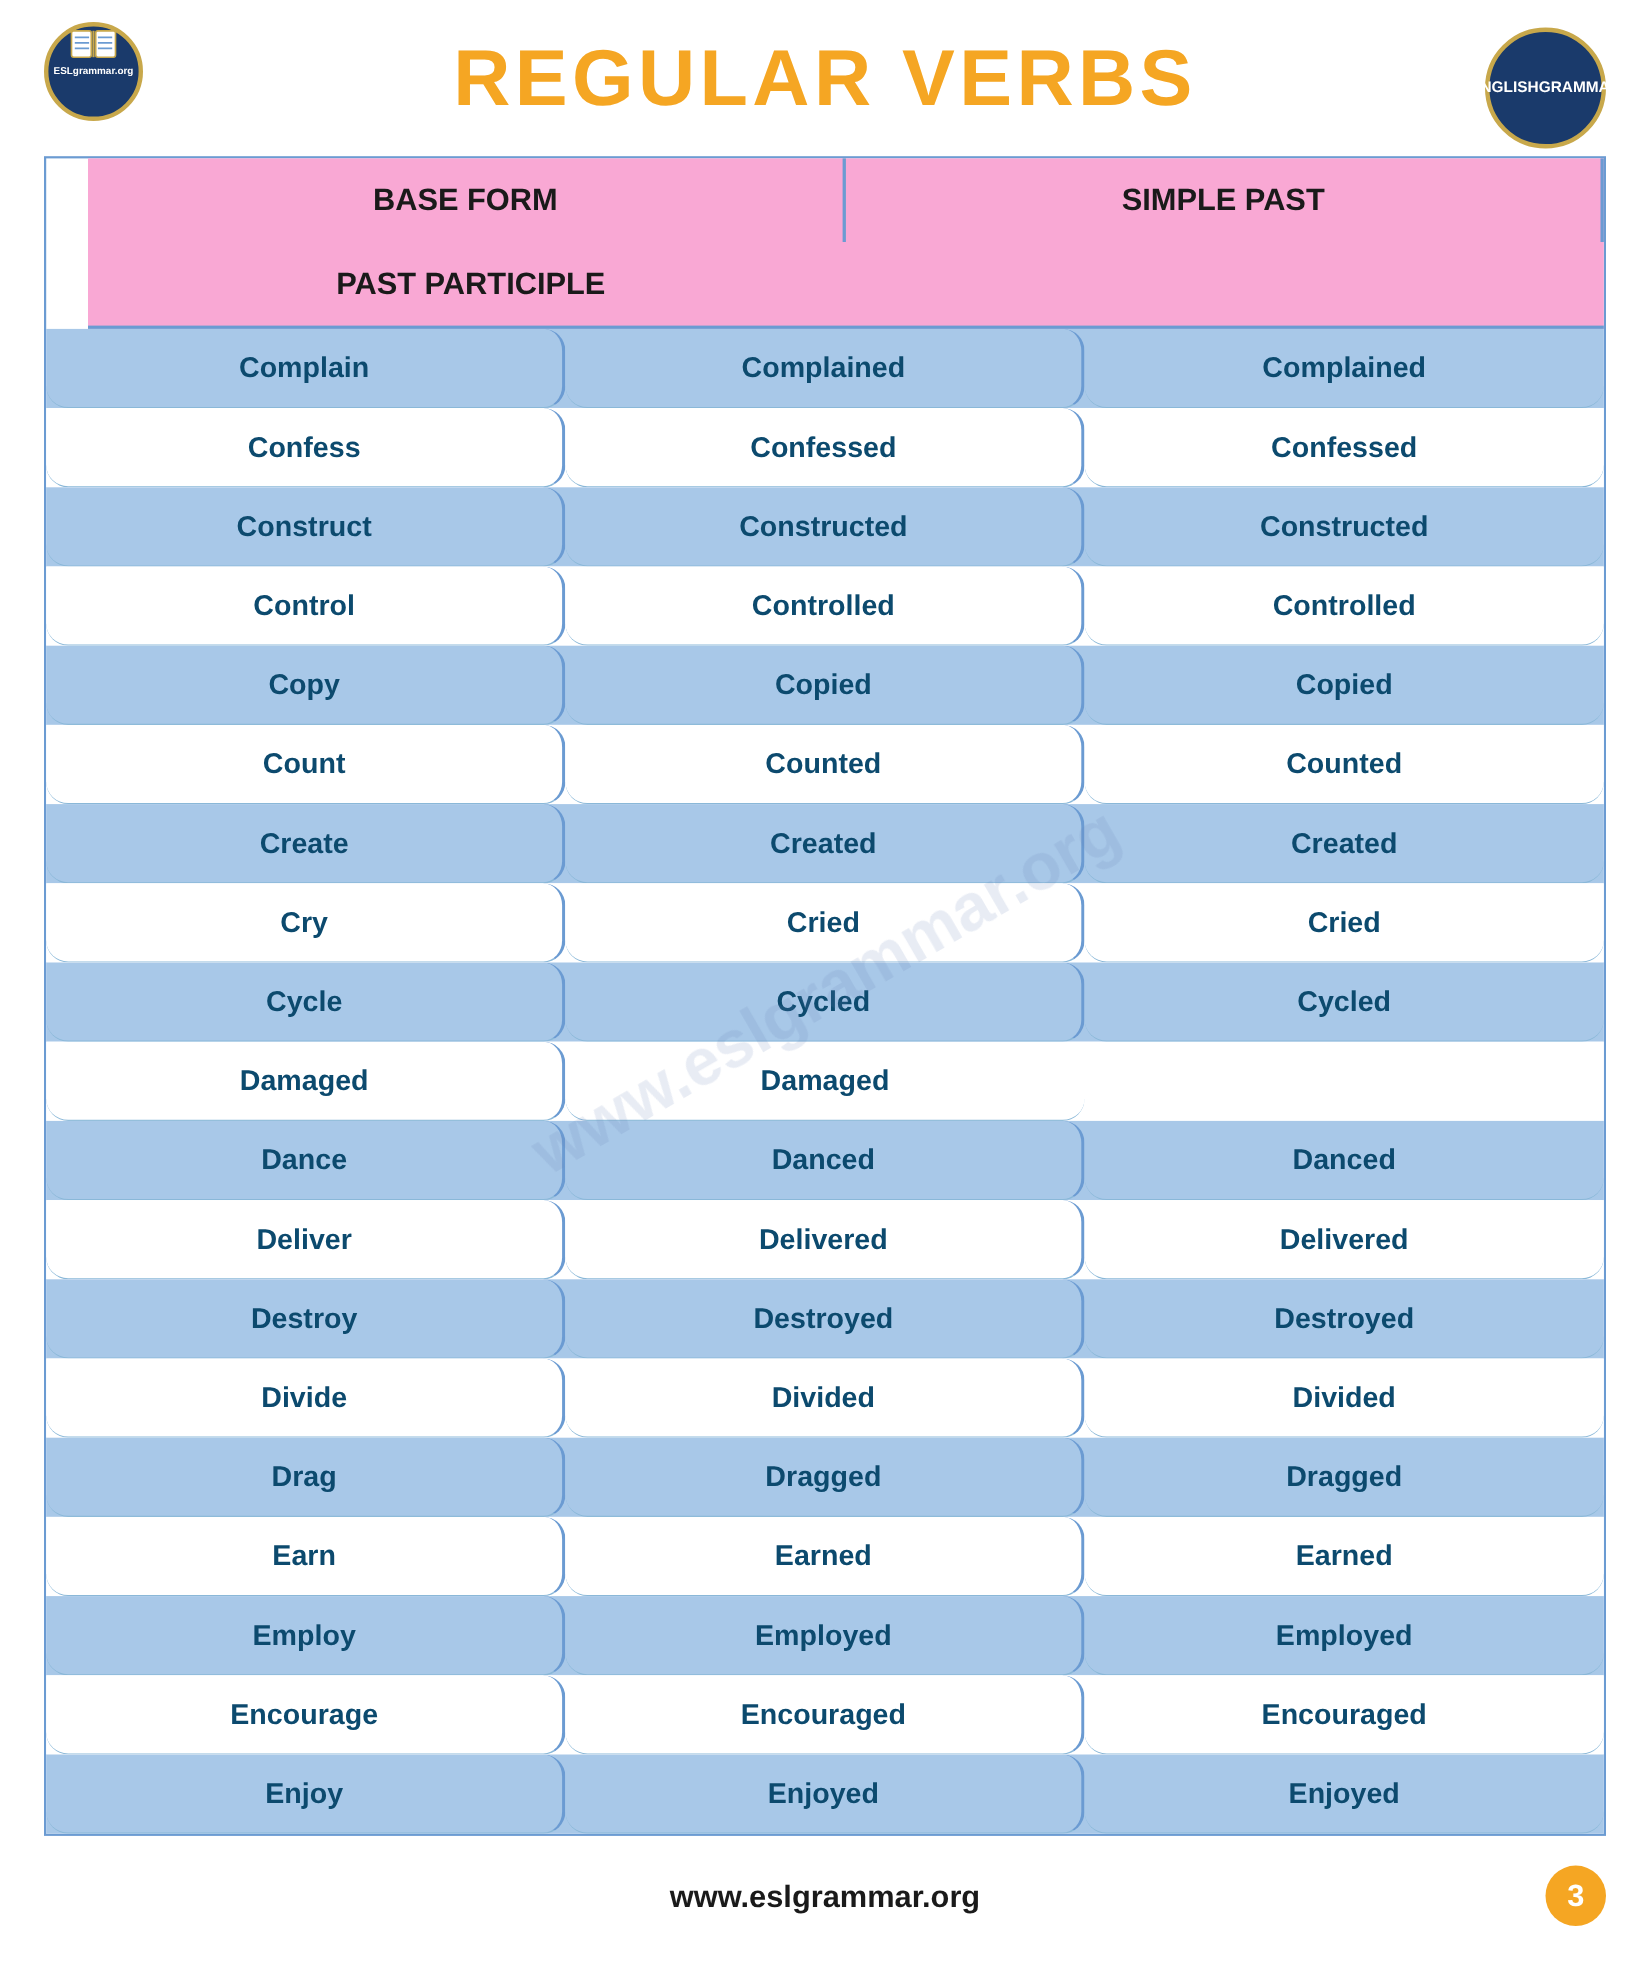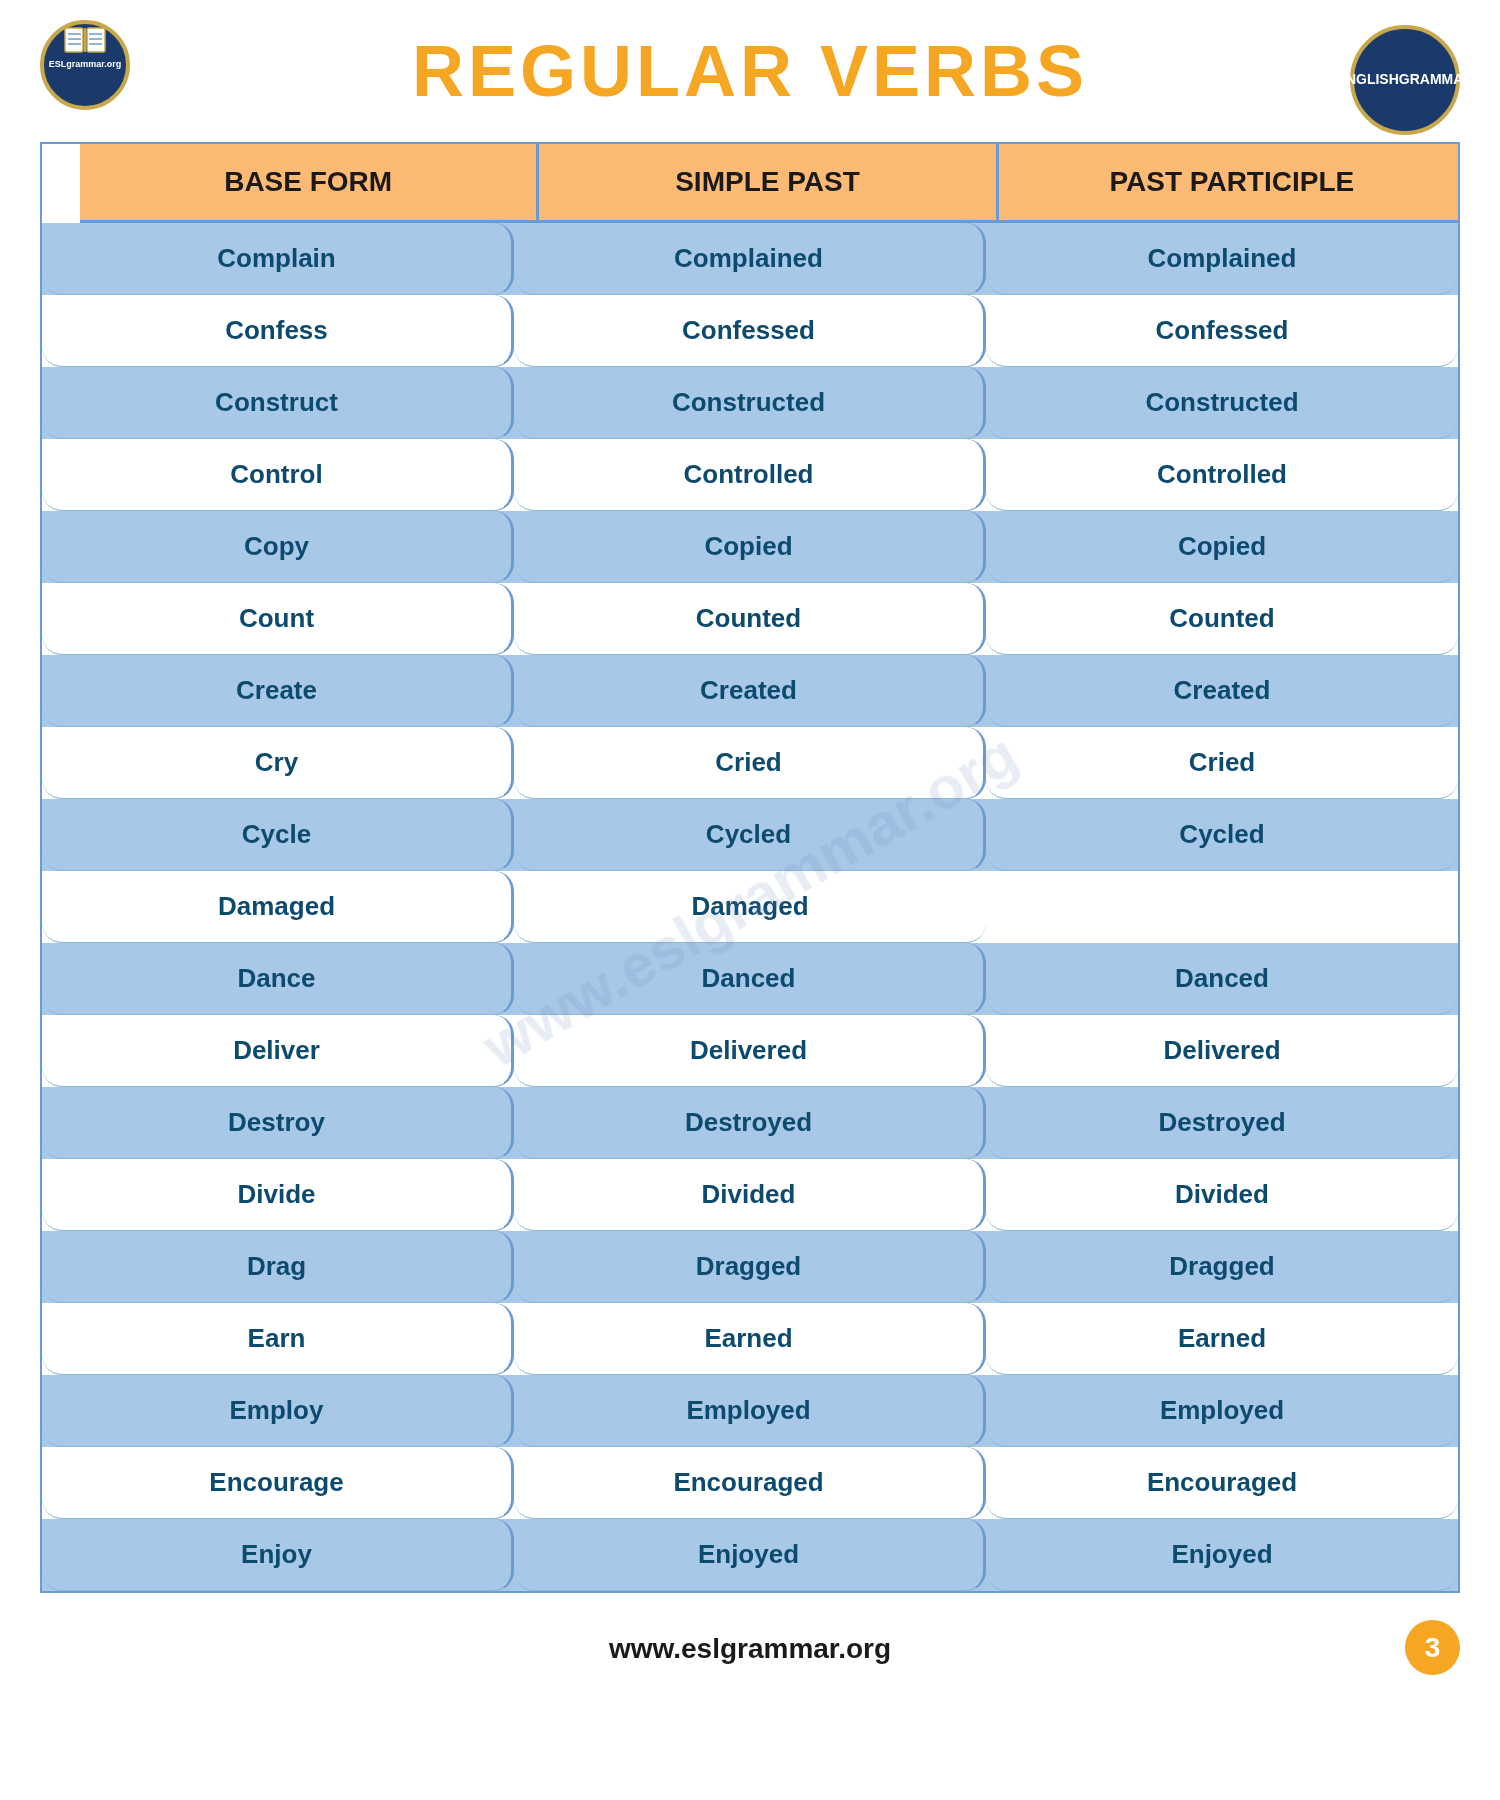--- a/index.html
+++ b/index.html
@@ -83,22 +83,22 @@
     }
 
     .table-container {
       width: 1420px;
       margin: 10px auto;
       border: 2px solid #6b9bd2;
     }
 
     .table-header-row {
       display: grid;
-      grid-template-columns: 1fr 1fr 1fr;
-      background: #fdba74;
+      grid-template-columns: 1fr 1fr;
+      background: #f9a8d4;
       border-bottom: 3px solid #6b9bd2;
       margin-left: 38px;
     }
 
     .table-header-cell {
       padding: 22px 20px;
       font-size: 28px;
       font-weight: 900;
       color: #1a1a1a;
       text-align: center;

